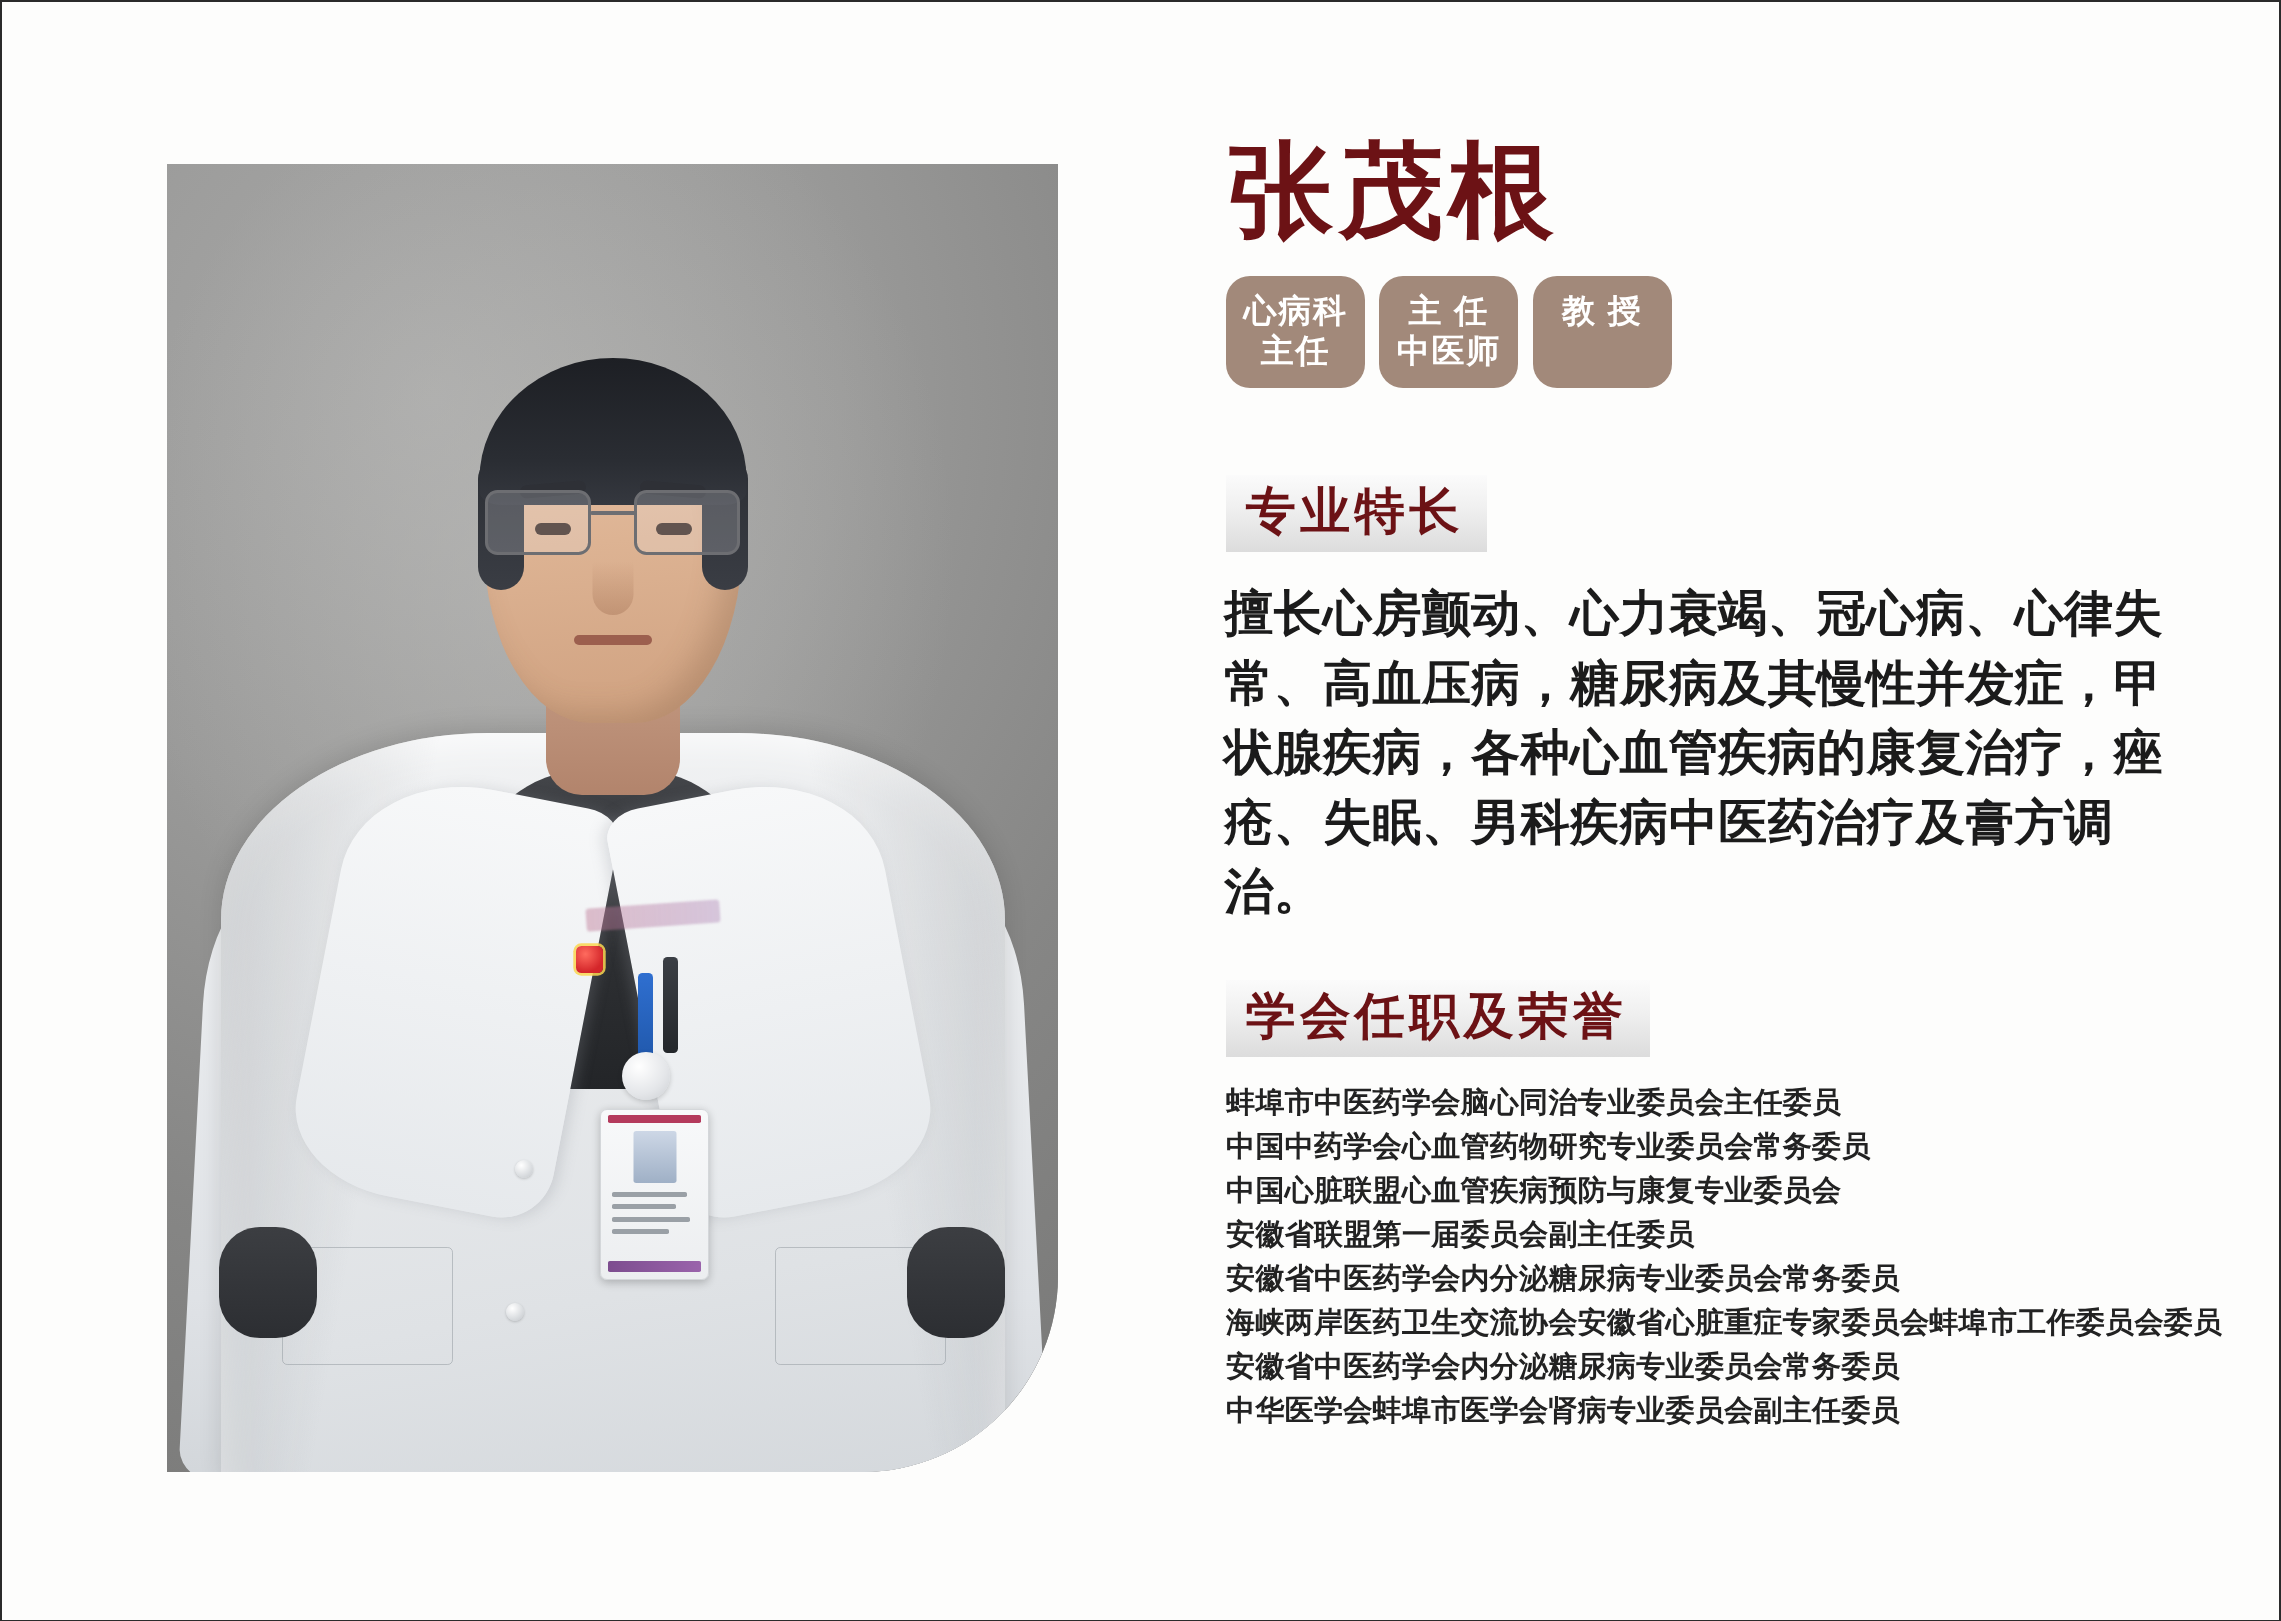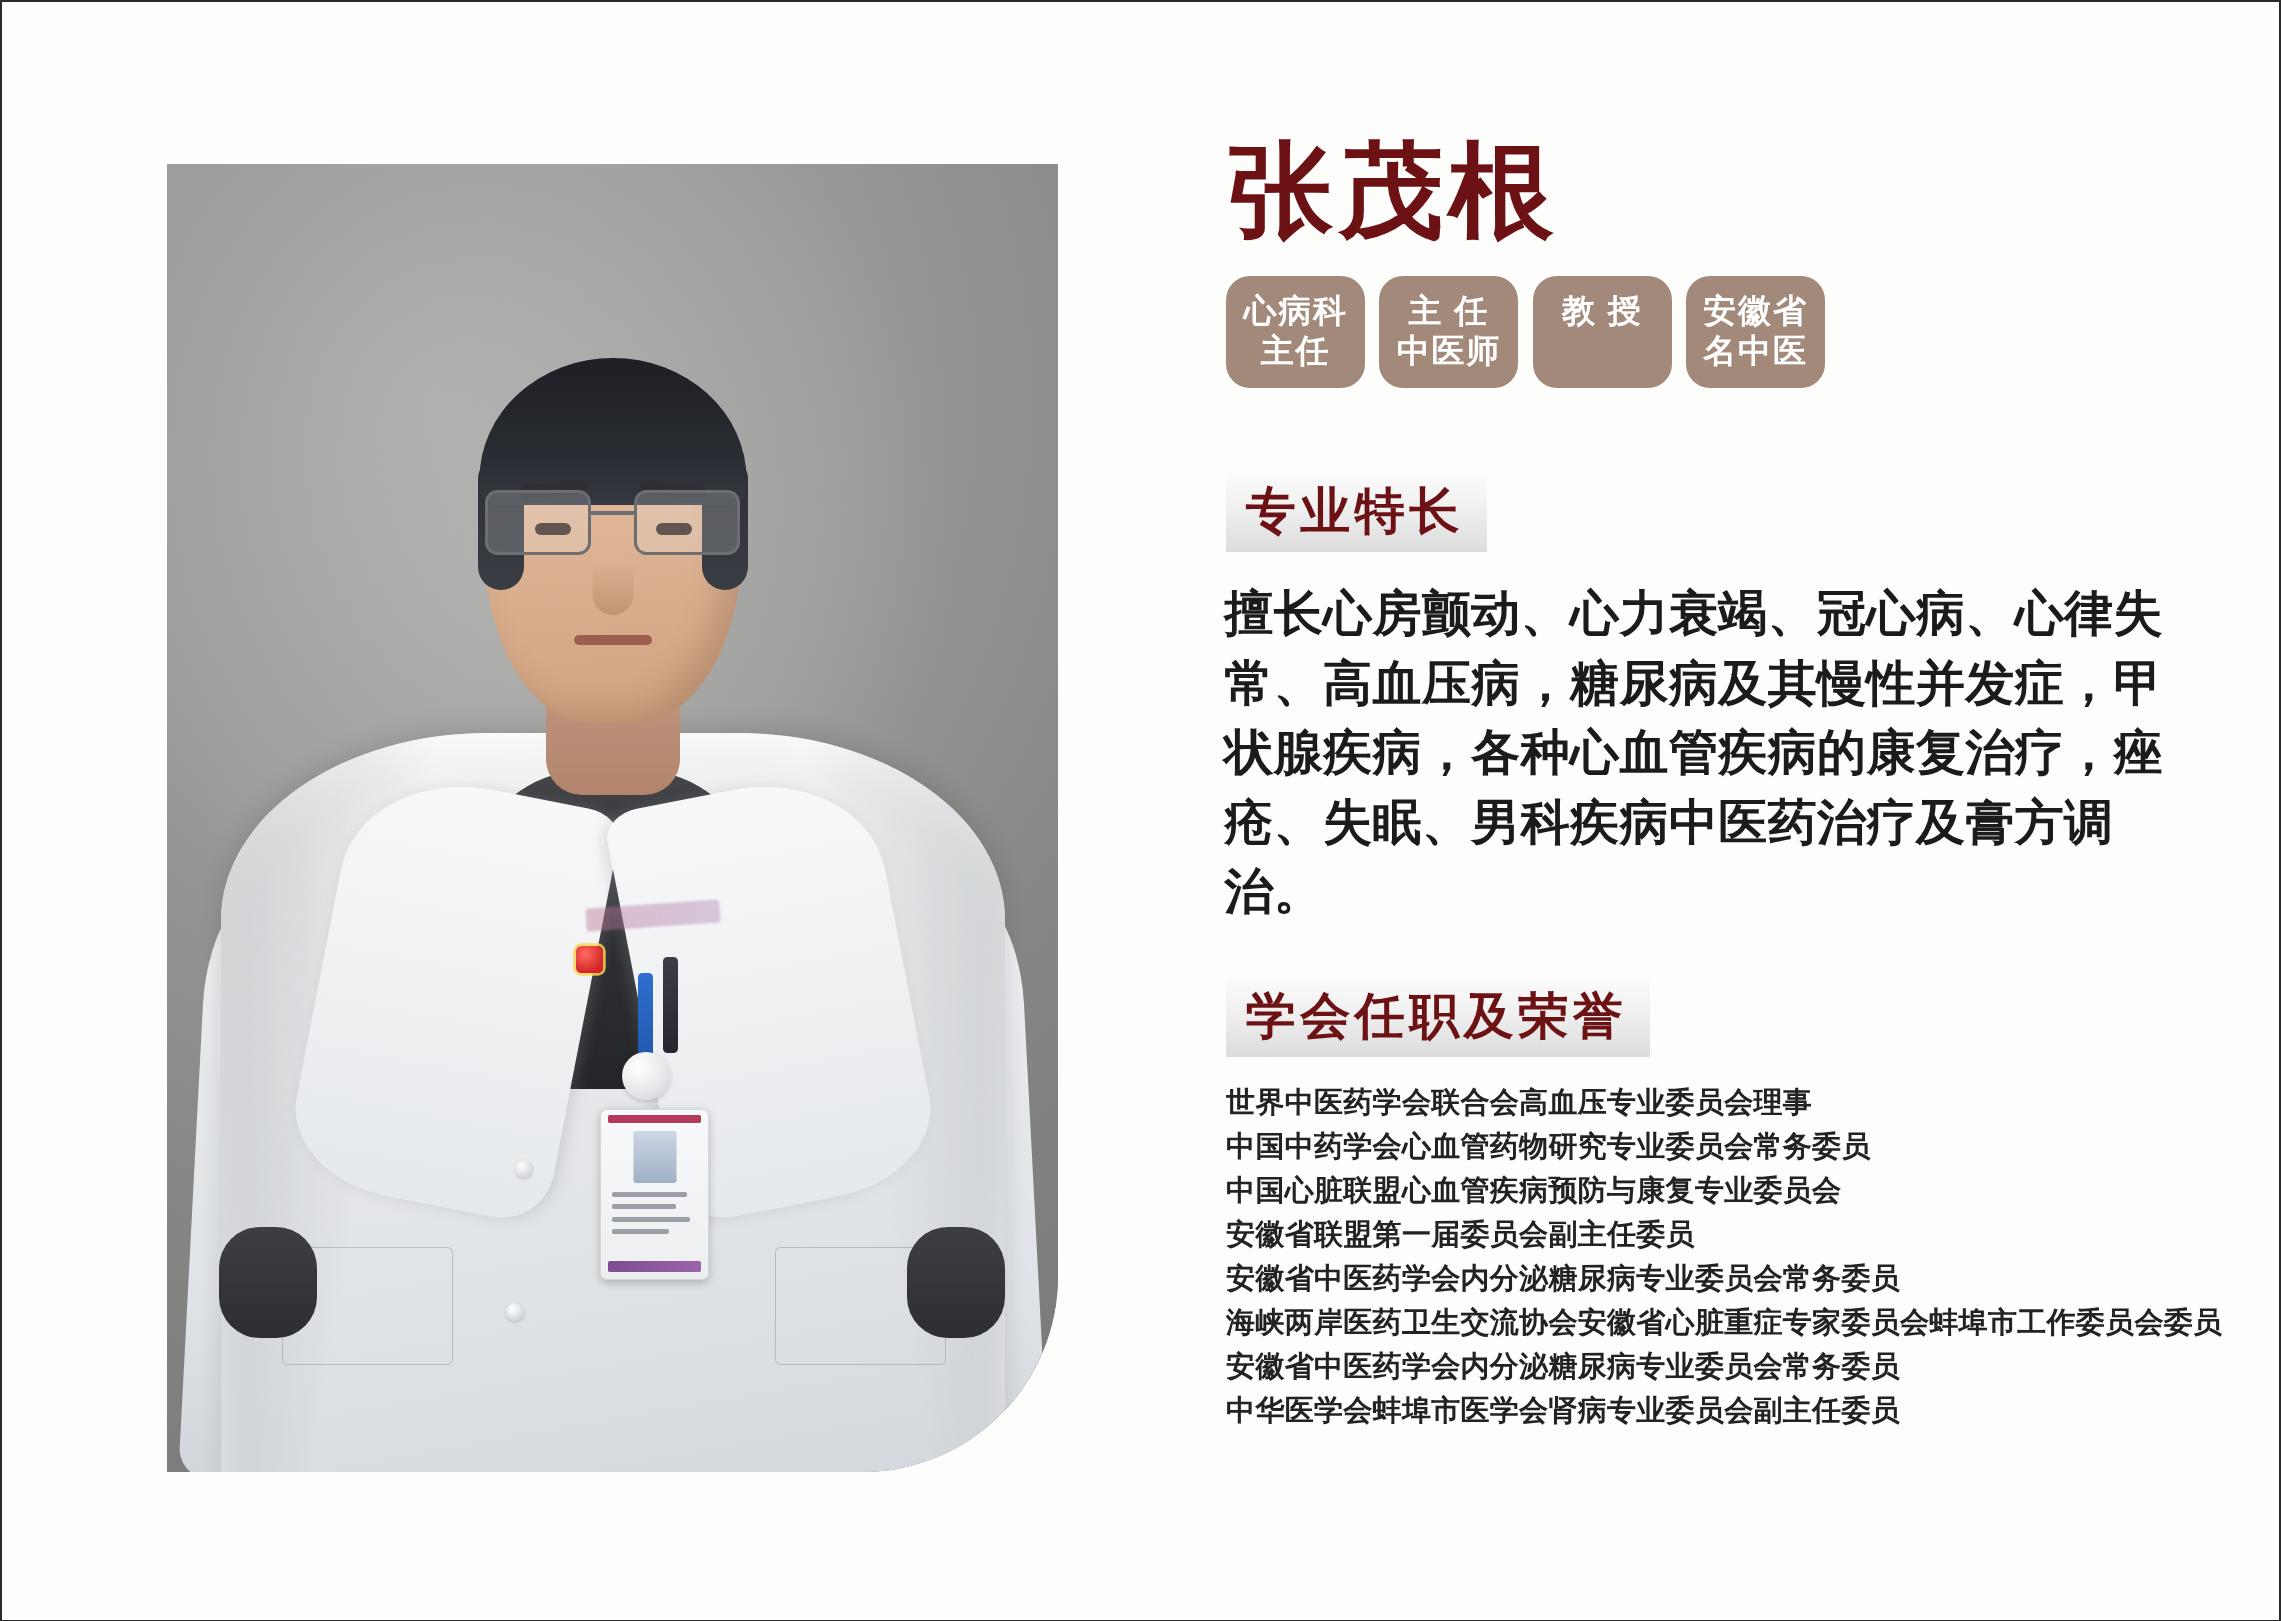--- a/index.html
+++ b/index.html
@@ -356,34 +356,30 @@
         <span>心病科</span>
         <span class="l2">主任</span>
       </div>
       <div class="badge">
         <span>主 任</span>
         <span class="l2">中医师</span>
       </div>
       <div class="badge">
         <span>教 授</span>
       </div>
-      <div class="badge">
-        <span>安徽省</span>
-        <span class="l2">名中医</span>
-      </div>
     </div>
 
     <div class="sec-head">专业特长</div>
 
     <p class="spec-text">擅长心房颤动、心力衰竭、冠心病、心律失常、高血压病，糖尿病及其慢性并发症，甲状腺疾病，各种心血管疾病的康复治疗，痤疮、失眠、男科疾病中医药治疗及膏方调治。</p>
 
     <div class="sec-head second">学会任职及荣誉</div>
 
     <ul class="honor-list">
-      <li>世界中医药学会联合会高血压专业委员会理事</li>
+      <li>蚌埠市中医药学会脑心同治专业委员会主任委员</li>
       <li>中国中药学会心血管药物研究专业委员会常务委员</li>
       <li>中国心脏联盟心血管疾病预防与康复专业委员会</li>
       <li>安徽省联盟第一届委员会副主任委员</li>
       <li>安徽省中医药学会内分泌糖尿病专业委员会常务委员</li>
       <li>海峡两岸医药卫生交流协会安徽省心脏重症专家委员会蚌埠市工作委员会委员</li>
       <li>安徽省中医药学会内分泌糖尿病专业委员会常务委员</li>
       <li>中华医学会蚌埠市医学会肾病专业委员会副主任委员</li>
     </ul>
 
   </div>

